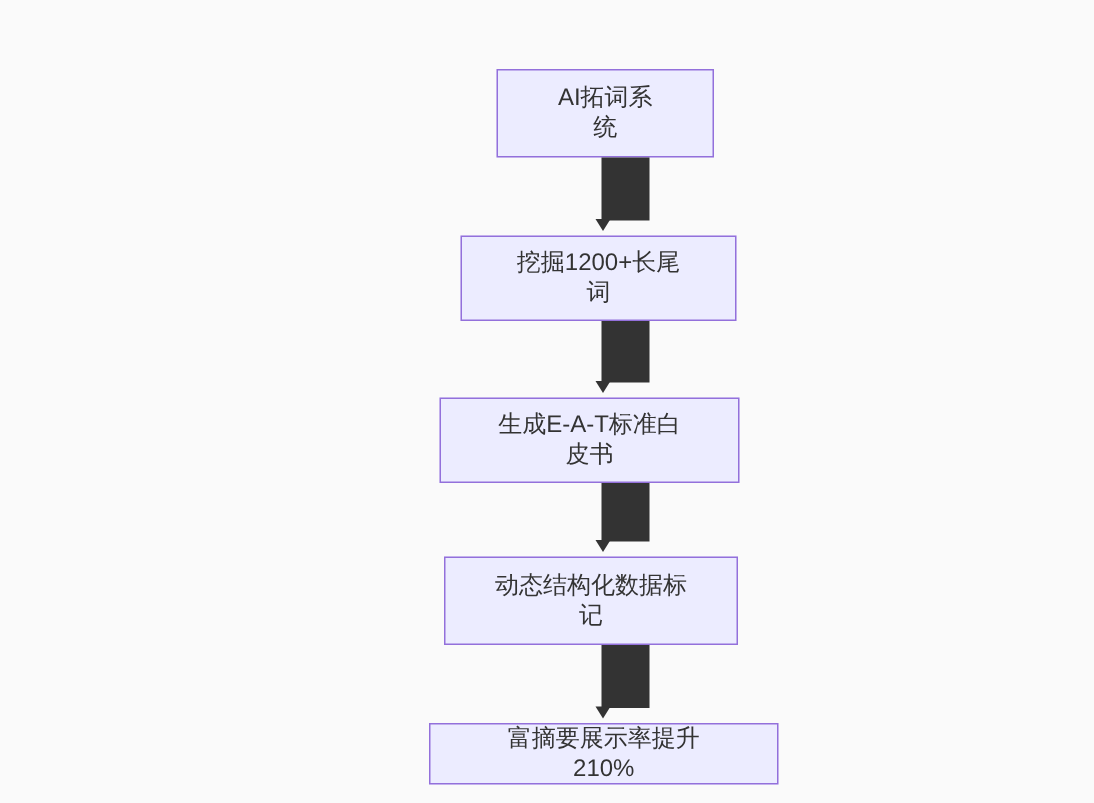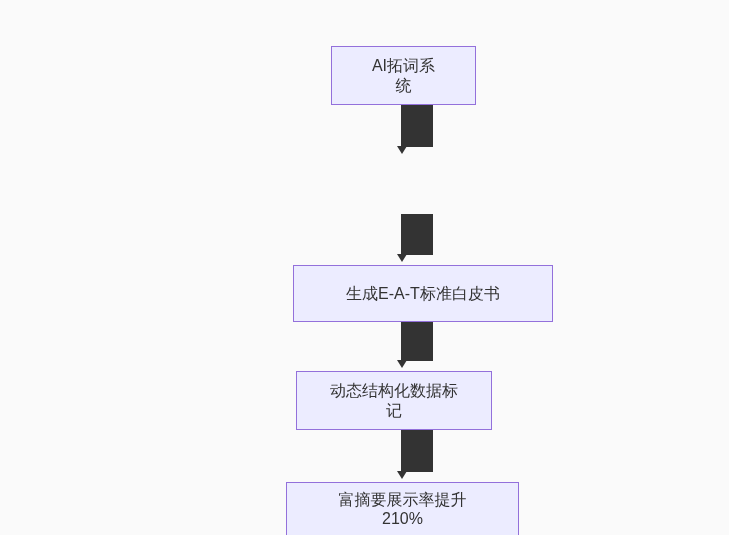--- a/index.html
+++ b/index.html
@@ -26,23 +26,23 @@
     color: var(--text);
     font-size: 16px;
     display: flex;
     align-items: center;
     justify-content: center;
     text-align: center;
     line-height: 1.2;
   }
   .node-1 { left: 299px; top: 14px;  width: 145px; height: 59px; }
   .node-2 { left: 275px; top: 125px; width: 184px; height: 57px; }
-  .node-3 { left: 261px; top: 233px; width: 260px; height: 57px; }
+  .node-3 { left: 261px; top: 233px; width: 200px; height: 57px; }
   .node-4 { left: 264px; top: 339px; width: 196px; height: 59px; }
-  .node-5 { left: 254px; top: 450px; width: 233px; height: 54px; }
+  .node-5 { left: 254px; top: 450px; width: 233px; height: 41px; }
 
   .arrow {
     position: absolute;
     left: 369px;
     width: 2px;
     background: var(--arrow);
   }
   .arrow::after {
     content: '';
     position: absolute;
@@ -62,20 +62,23 @@
 <body>
 
 <div class="canvas">
 
   <div class="node node-1">
     <span>AI拓词系统</span>
   </div>
 
   <div class="arrow arrow-1"></div>
 
+  <div class="node node-2">
+    <span>挖掘1200+长尾词</span>
+  </div>
 
   <div class="arrow arrow-2"></div>
 
   <div class="node node-3">
     <span>生成E-A-T标准白皮书</span>
   </div>
 
   <div class="arrow arrow-3"></div>
 
   <div class="node node-4">

